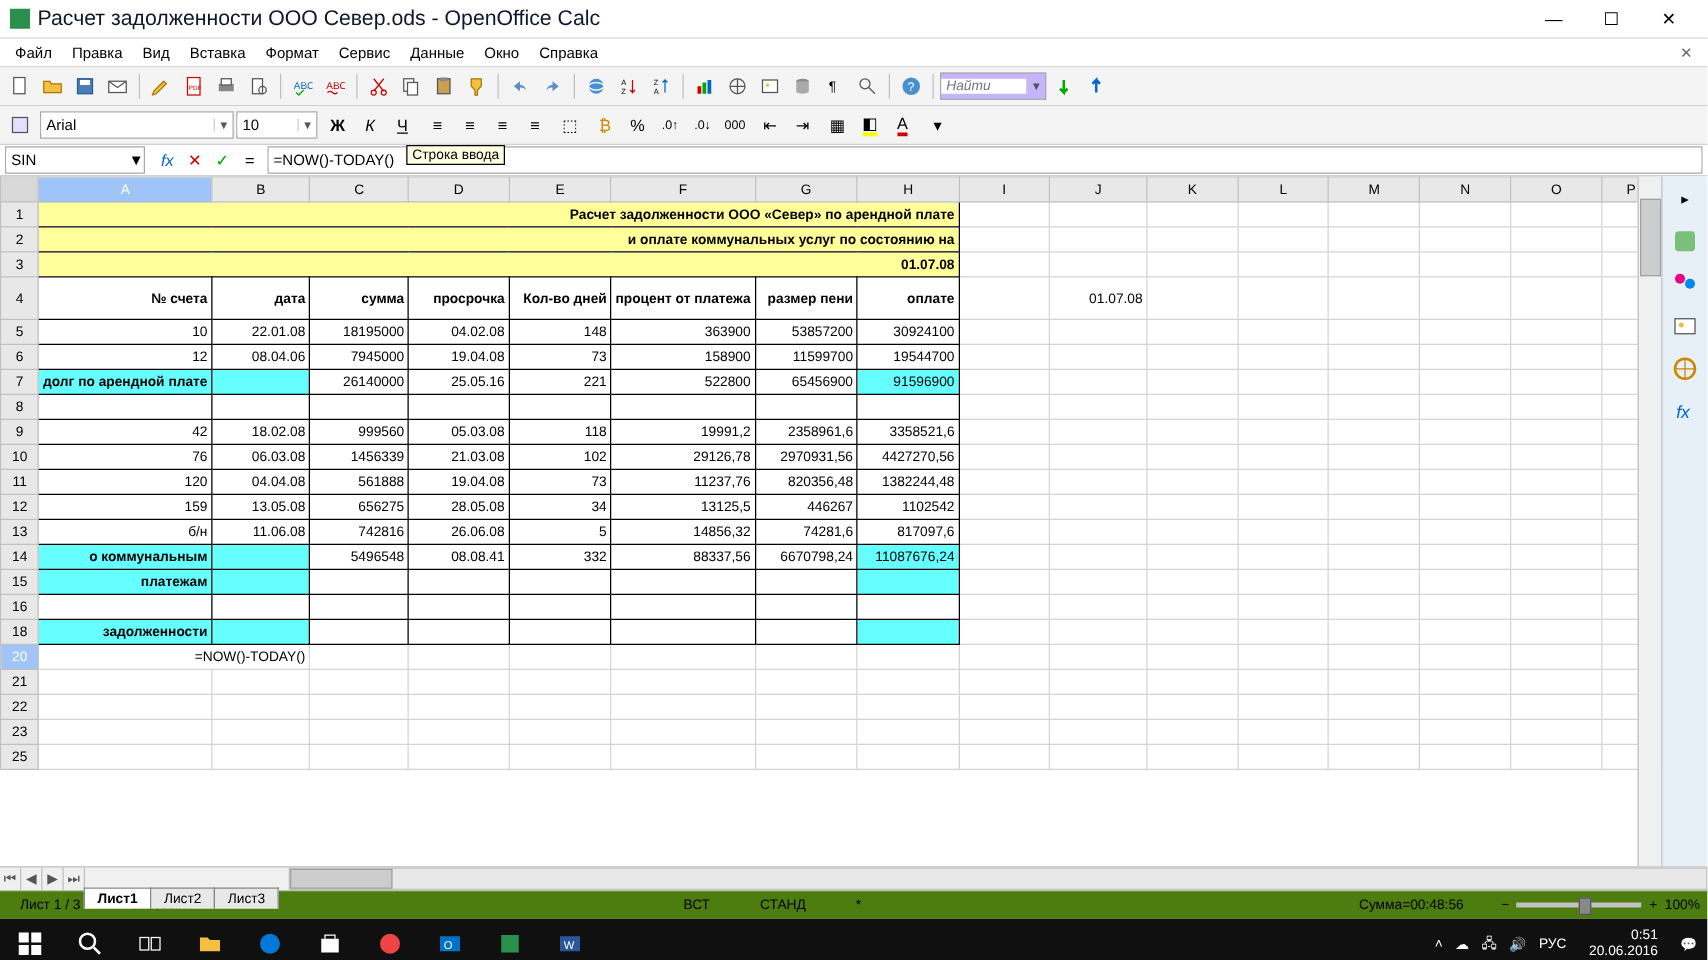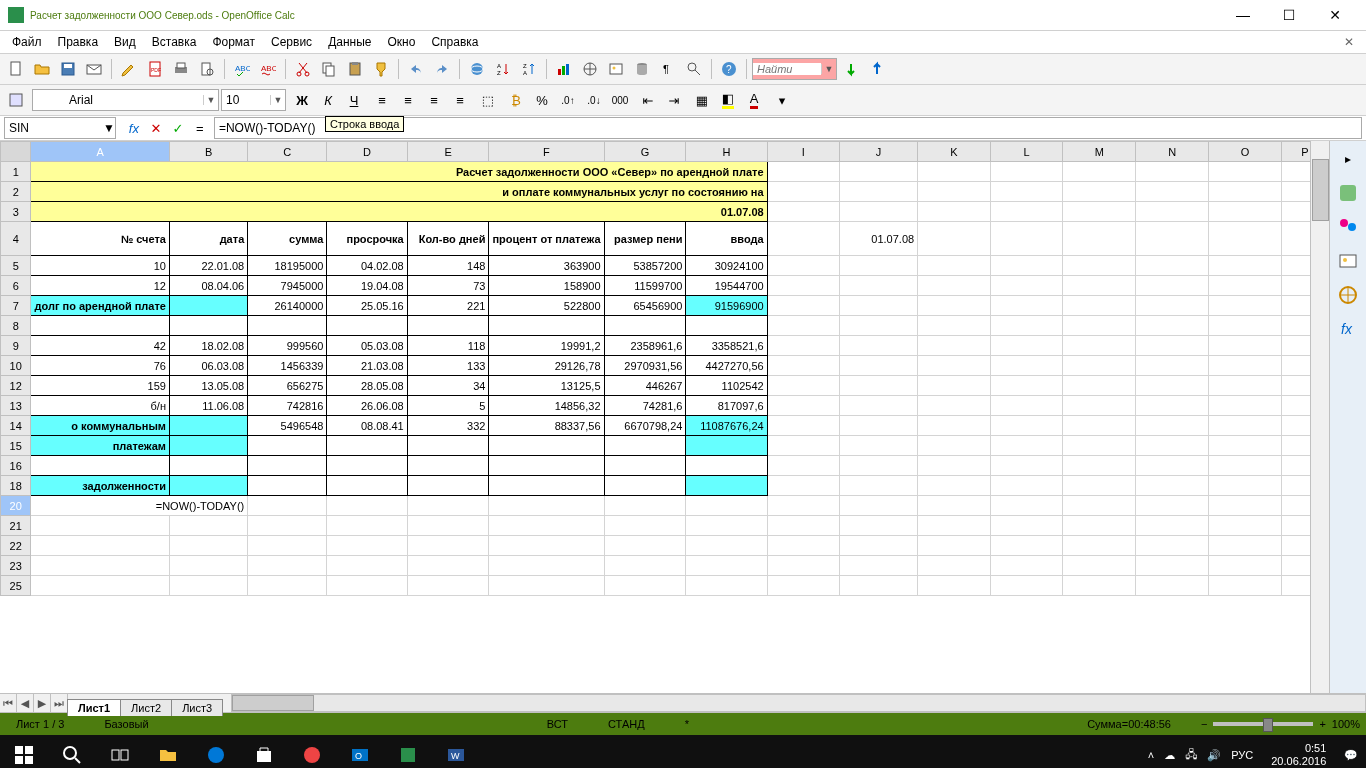--- a/index.html
+++ b/index.html
@@ -1,27 +1,27 @@
 <!DOCTYPE html>
 <html><head>
 <meta charset="utf-8">
 <style>
 html,body{margin:0;padding:0;font-family:"Segoe UI",Tahoma,sans-serif;font-size:12px;background:#fff;color:#000;overflow:hidden;width:1366px;height:768px}
 .titlebar{height:30px;background:#fff;display:flex;align-items:center;padding:0 8px;border-bottom:1px solid #d0d0d0}
 .titlebar .ico{width:16px;height:16px;margin-right:6px;background:#2a8f4b;display:inline-block}
-.titlebar .title{flex:1;font-size:10px;color:#4d7c0f}
+.titlebar .title{flex:1;font-size:17px;color:#0f172a}
 .titlebar .winbtn{width:46px;height:30px;display:flex;align-items:center;justify-content:center;font-family:sans-serif;font-size:14px;color:#000}
 .menubar{height:22px;display:flex;align-items:center;padding:0 4px;border-bottom:1px solid #d0d0d0;background:#fff}
 .menubar .x{margin-left:auto;padding:0 8px;color:#666}
 .menubar span{padding:2px 8px;cursor:default}
 .toolbar{height:30px;background:#f4f4f4;border-bottom:1px solid #d0d0d0;display:flex;align-items:center;padding:0 4px;gap:2px}
 .toolbar .sep{width:1px;height:20px;background:#c0c0c0;margin:0 3px}
 .tbtn{width:22px;height:22px;display:flex;align-items:center;justify-content:center;border:1px solid transparent;border-radius:2px}
 .tbtn svg{width:16px;height:16px}
-.find-box{display:flex;align-items:center;border:1px solid #aaa;height:20px;background:#fca5a5}
+.find-box{display:flex;align-items:center;border:1px solid #aaa;height:20px;background:#c4b5fd}
 .find-box input{border:none;outline:none;width:60px;font-size:11px;padding:0 4px;color:#888;font-style:italic}
 .find-box .dd{width:14px;text-align:center;font-size:9px;color:#555;border-left:1px solid #ccc}
 .fmtbar{height:30px;background:#f4f4f4;border-bottom:1px solid #d0d0d0;display:flex;align-items:center;padding:0 4px;gap:2px}
 .combo{display:flex;align-items:center;border:1px solid #aaa;height:20px;background:#fff}
 .combo input{border:none;outline:none;font-size:12px;padding:0 4px}
 .combo .dd{width:14px;text-align:center;font-size:9px;color:#555;border-left:1px solid #ccc}
 .fmtbar .fb{min-width:22px;height:22px;display:flex;align-items:center;justify-content:center;border:1px solid transparent;border-radius:2px;font-size:13px}
 .formula-row{height:24px;border-bottom:1px solid #d0d0d0;display:flex;align-items:center;background:#fff}
 .namebox{display:flex;align-items:center;border:1px solid #aaa;height:20px;margin:0 4px;background:#fff}
 .namebox input{border:none;outline:none;width:90px;font-size:12px;padding:0 4px}
@@ -43,21 +43,21 @@
 td.tl{text-align:left}
 td.tc{text-align:center}
 td.yellow{background:#ffff99 !important}
 td.cyan{background:#66ffff !important}
 td.bold{font-weight:bold}
 td.bb{border:1px solid #000 !important}
 .sidebar{width:36px;background:#e7eff7;border-left:1px solid #c0c0c0;display:flex;flex-direction:column;align-items:center;padding-top:6px;gap:10px}
 .sidebar .sb{width:24px;height:24px;display:flex;align-items:center;justify-content:center}
 .sheettabs{height:18px;background:#f0f0f0;border-top:1px solid #c0c0c0;display:flex;align-items:center;font-size:11px}
 .sheettabs .navb{width:16px;text-align:center;color:#555;border-right:1px solid #c0c0c0;height:100%;line-height:18px}
-.sheettabs .tab{padding:0 10px;border:1px solid #888;border-bottom:none;background:#e8e8e8;height:16px;line-height:16px;margin-left:-1px;position:relative;top:4px}
+.sheettabs .tab{padding:0 10px;border:1px solid #888;border-bottom:none;background:#e8e8e8;height:16px;line-height:16px;margin-left:-1px;position:relative;top:15px}
 .sheettabs .tab.active{background:#fff;font-weight:bold}
 .sheettabs .hscroll-track{flex:1;margin-left:8px;height:16px;background:#e8e8e8;border:1px solid #c0c0c0;position:relative}
 .sheettabs .hscroll-thumb{position:absolute;left:0;top:0;height:14px;width:80px;background:#cdcdcd;border:1px solid #a0a0a0}
 .statusbar{height:22px;background:#4d7c0f;border-top:1px solid #c0c0c0;display:flex;align-items:center;font-size:11px;padding:0 6px;gap:20px}
 .statusbar .cell{padding:0 10px}
 .statusbar .spacer{flex:1}
 .statusbar .zoom{display:flex;align-items:center;gap:6px}
 .statusbar .ztrack{width:100px;height:4px;background:#c0c0c0;position:relative}
 .statusbar .zthumb{position:absolute;left:50%;top:-4px;width:8px;height:12px;background:#888;border:1px solid #555}
 .taskbar{height:40px;background:#101010;display:flex;align-items:center;color:#fff;font-size:12px}
@@ -271,21 +271,21 @@
 </div>
 
 <div class="fmtbar">
   <div class="tbtn">
       <svg viewBox="0 0 16 16">
         <rect x="2" y="2" width="12" height="12" fill="#e0e0ff" stroke="#555"></rect>
       </svg>
     </div>
   <div class="sep"></div>
   <div class="combo">
-    <input style="width: 130px; margin-left: 32px;" value="Arial">
+    <input style="width: 130px;" value="Arial">
     <span class="dd">▼</span>
   </div>
   <div class="combo">
     <input style="width: 40px;" value="10">
     <span class="dd">▼</span>
   </div>
   <div class="sep"></div>
   <div class="fb">
       <b>Ж</b>
     </div>
@@ -402,21 +402,21 @@
             </tr>
             <tr style="height: 34px;">
               <th class="rowh">4</th>
               <td class=" bb bold tc">№ счета</td>
               <td class=" bb bold tc">дата</td>
               <td class=" bb bold tc">сумма</td>
               <td class=" bb bold tc">просрочка</td>
               <td class=" bb bold tc">Кол-во дней</td>
               <td class=" bb bold tc">процент от платежа</td>
               <td class=" bb bold tc">размер пени</td>
-              <td class=" bb bold tc">ввода</td>
+              <td class=" bb bold tc">оплате</td>
               <td class=""></td>
               <td class="">01.07.08</td>
               <td class=""></td>
               <td class=""></td>
               <td class=""></td>
               <td class=""></td>
               <td class=""></td>
               <td class=""></td>
             </tr>
             <tr>
@@ -513,24 +513,43 @@
               <td class=""></td>
               <td class=""></td>
               <td class=""></td>
             </tr>
             <tr>
               <th class="rowh">10</th>
               <td class=" bb">76</td>
               <td class=" bb">06.03.08</td>
               <td class=" bb">1456339</td>
               <td class=" bb">21.03.08</td>
-              <td class=" bb">133</td>
+              <td class=" bb">102</td>
               <td class=" bb">29126,78</td>
               <td class=" bb">2970931,56</td>
               <td class=" bb">4427270,56</td>
+              <td class=""></td>
+              <td class=""></td>
+              <td class=""></td>
+              <td class=""></td>
+              <td class=""></td>
+              <td class=""></td>
+              <td class=""></td>
+              <td class=""></td>
+            </tr>
+            <tr>
+              <th class="rowh">11</th>
+              <td class=" bb">120</td>
+              <td class=" bb">04.04.08</td>
+              <td class=" bb">561888</td>
+              <td class=" bb">19.04.08</td>
+              <td class=" bb">73</td>
+              <td class=" bb">11237,76</td>
+              <td class=" bb">820356,48</td>
+              <td class=" bb">1382244,48</td>
               <td class=""></td>
               <td class=""></td>
               <td class=""></td>
               <td class=""></td>
               <td class=""></td>
               <td class=""></td>
               <td class=""></td>
               <td class=""></td>
             </tr>
             <tr>

